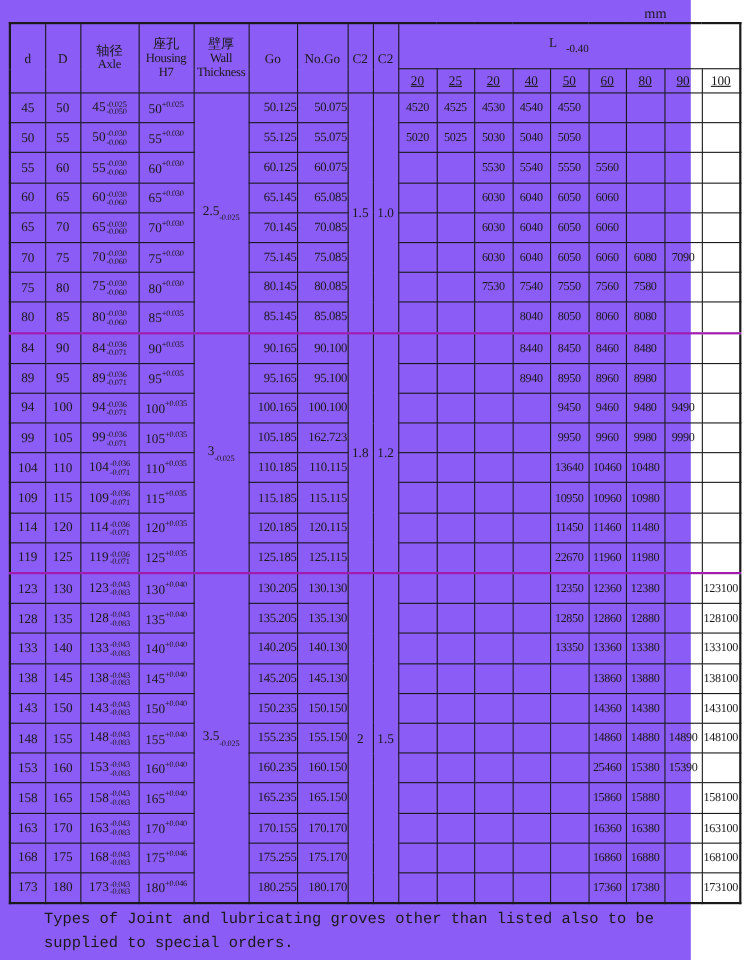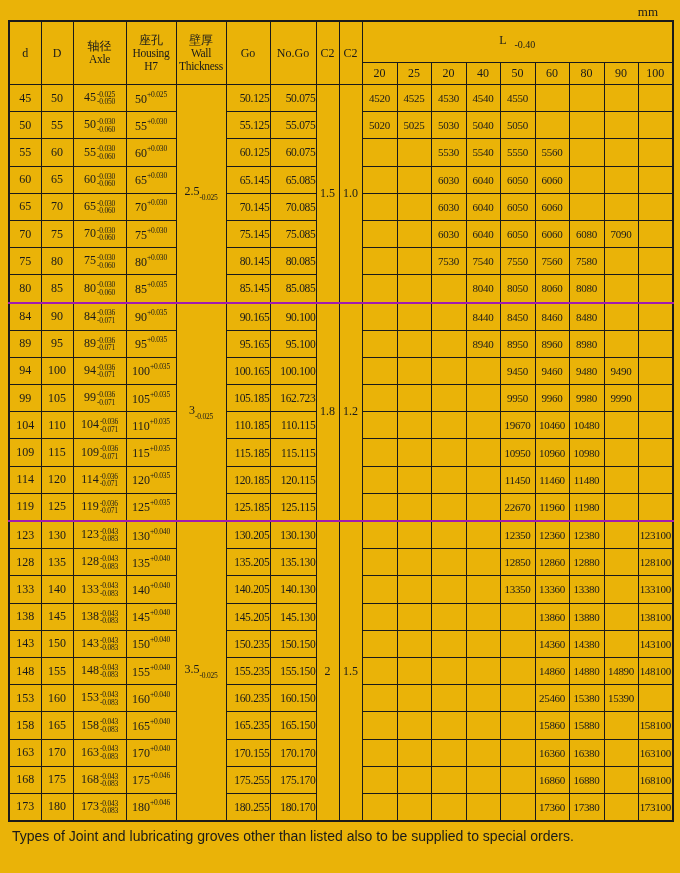--- a/index.html
+++ b/index.html
@@ -1,40 +1,40 @@
 <!DOCTYPE html>
 <html><head>
 <meta charset="utf-8">
 <style>
   html,body{margin:0;padding:0;background:#ffffff;color:#1a1a1a;
     font-family:"Liberation Serif","DejaVu Serif",serif;}
-  .page{width:680px;height:873px;box-sizing:border-box;padding:4px 8px;background:#eab308;}
+  .page{width:628px;height:873px;box-sizing:border-box;padding:4px 8px;background:#8b5cf6;}
   .unit-row{text-align:right;font-size:13px;height:16px;line-height:16px;padding-right:14px;}
   table{border-collapse:collapse;table-layout:fixed;width:664px;border:2px solid #1a1a1a;}
   th,td{border:1px solid #1a1a1a;text-align:center;vertical-align:middle;
     padding:0;font-weight:normal;overflow:hidden;white-space:nowrap;}
   thead th{font-size:12px;line-height:13px;}
   thead .hdr-top{height:40px;}
-  thead .lsize{height:21px;font-size:12px;}
+  thead .lsize{height:21px;font-size:12px;text-decoration:underline;}
   tbody td{height:26.2px;font-size:12px;}
   td.go,td.nogo{font-size:11.5px;letter-spacing:-0.3px;text-align:right;}
   td.lval{font-size:11px;letter-spacing:-0.3px;}
   td.axle{font-size:12px;}
   .stack{display:inline-flex;flex-direction:column;justify-content:center;
     font-size:7.5px;line-height:7.5px;margin-left:1px;text-align:left;vertical-align:middle;
     letter-spacing:-0.2px;}
   .sup{font-size:7.5px;vertical-align:6px;letter-spacing:-0.2px;}
   .sub{font-size:7.5px;vertical-align:-5px;letter-spacing:-0.2px;}
   .L-sub{font-size:10px;vertical-align:-4px;margin-left:8px;}
   tr.group-start td{border-top:2px solid #a21caf;}
   .hdr-line{display:block;}
   .hdr-en{font-size:11.5px;letter-spacing:-0.3px;}
   .footer{padding:3px 2px 0 4px;}
   .footer-zh{font-size:14.5px;line-height:22px;}
-  .footer-en{font-size:14px;line-height:22px;font-family:Liberation Sans, sans-serif;}
+  .footer-en{font-size:14px;line-height:22px;font-family:Liberation Mono, monospace;margin-left:28px;}
 </style>
 </head>
 <body>
 <div class="page">
 
 <div class="unit-row">mm</div>
 
 <table>
   <colgroup>
     <col style="width:32px">
@@ -348,21 +348,21 @@
               <span>-0.036</span>
               <span>-0.071</span>
             </span></td>
           <td><span>110</span><span class="sup">+0.035</span></td>
           <td class="go">110.185</td>
           <td class="nogo">110.115</td>
           <td class="lval"></td>
           <td class="lval"></td>
           <td class="lval"></td>
           <td class="lval"></td>
-          <td class="lval">19670</td>
+          <td class="lval">13640</td>
           <td class="lval">10460</td>
           <td class="lval">10480</td>
           <td class="lval"></td>
           <td class="lval"></td>
         </tr>
         <tr>
           <td>109</td>
           <td>115</td>
           <td class="axle"><span>109</span><span class="stack">
               <span>-0.036</span>

